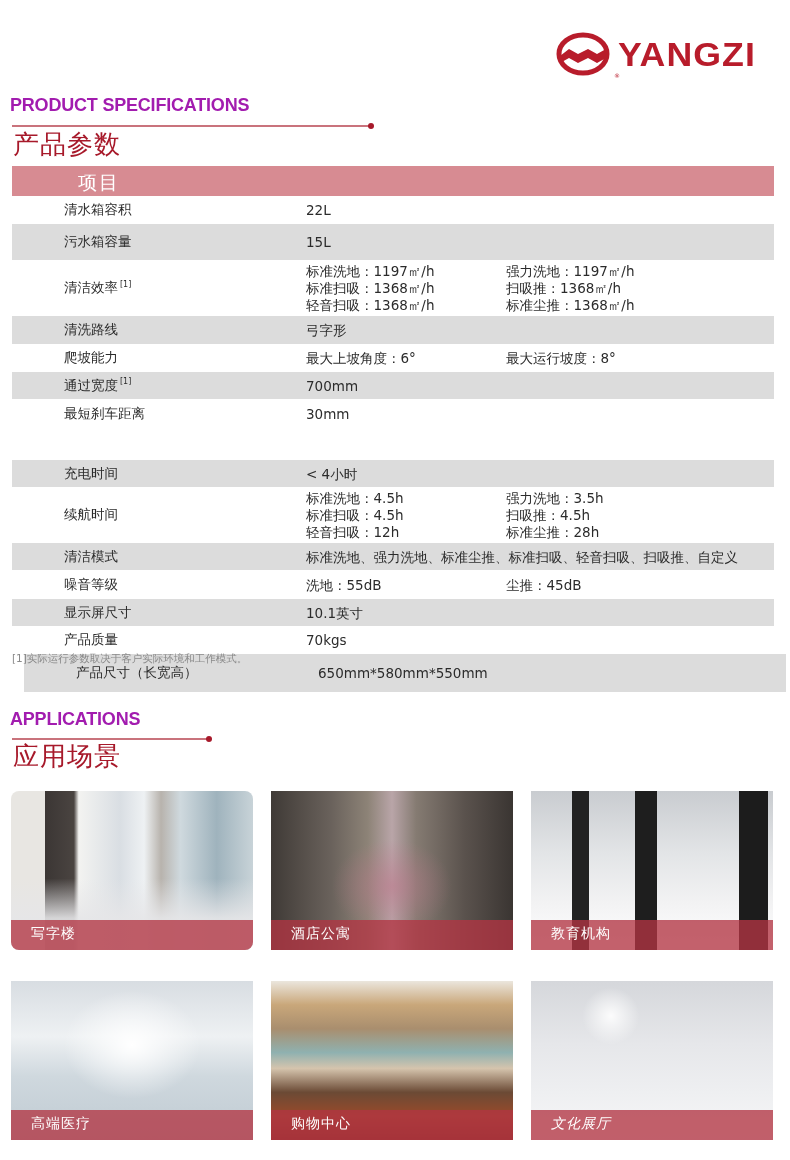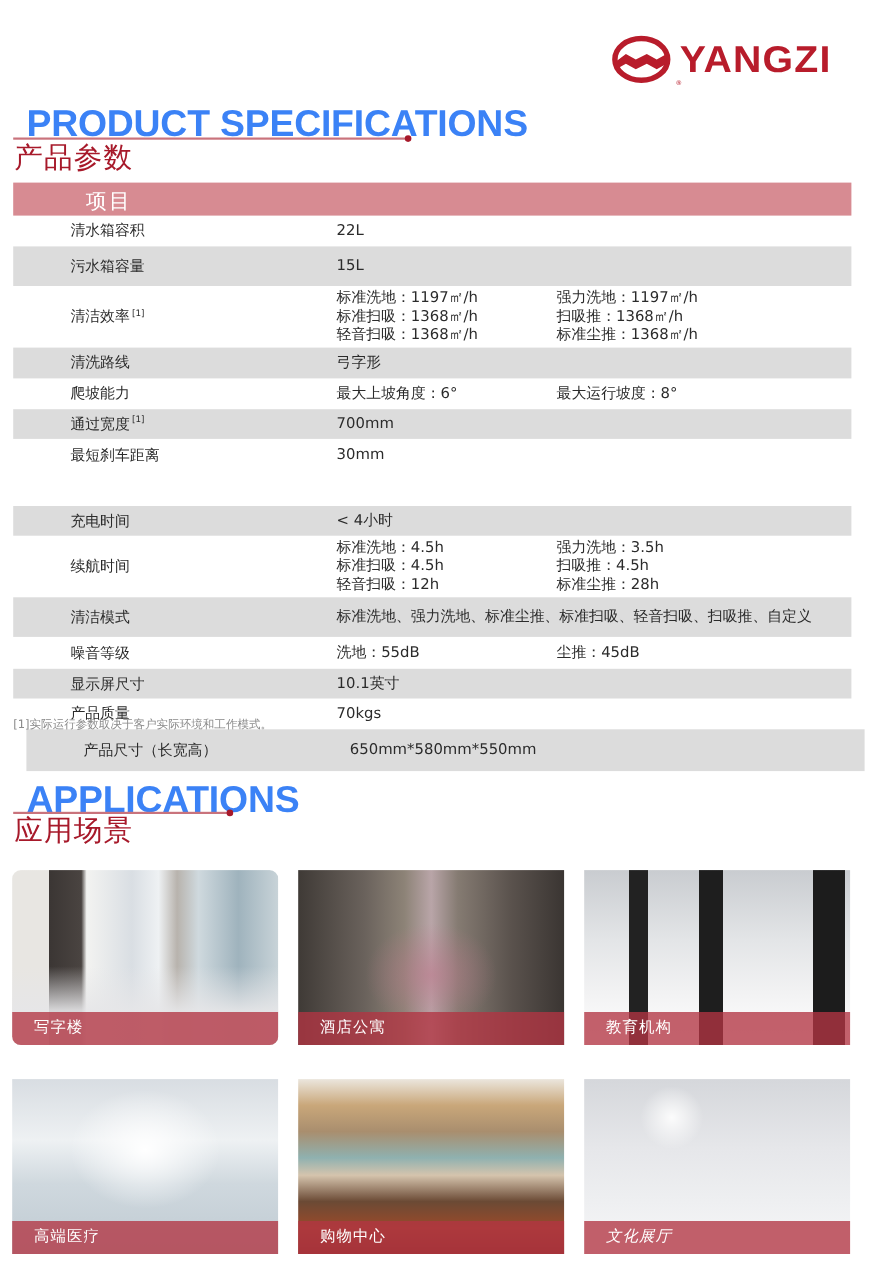--- a/index.html
+++ b/index.html
@@ -6,21 +6,21 @@
     html, body { width: 790px; height: 1160px; background: #ffffff; overflow: hidden; }
     body { position: relative; font-family: "DejaVu Sans", "Liberation Sans", sans-serif; color: #333333; }
 
     
     .logo { position: absolute; left: 556px; top: 28px; width: 226px; height: 52px; display: flex; align-items: center; }
     .logo svg { display: block; }
     .logo-text { font-family: "Liberation Sans", sans-serif; font-weight: bold; font-size: 34px; color: #b81c2b; letter-spacing: 1px; margin-left: 8px; line-height: 1; transform: scaleX(1.05); transform-origin: left center; }
     .logo-reg { position: absolute; left: 58px; top: 44px; font-size: 6px; color: #b81c2b; }
 
     
-    .sec-title { position: absolute; left: 24px; font-family: "Liberation Sans", sans-serif; font-weight: bold; color: #3b82f6; font-size: 34px; line-height: 1; letter-spacing: -0.2px; }
+    .sec-title { position: absolute; left: 10px; font-family: "Liberation Sans", sans-serif; font-weight: bold; color: #a21caf; font-size: 18px; line-height: 1; letter-spacing: -0.2px; }
     .sec-line { position: absolute; left: 12px; height: 2px; background: #c9737c; }
     .sec-dot { position: absolute; width: 6px; height: 6px; border-radius: 50%; background: #a7192a; }
     .sec-cn { position: absolute; left: 13px; color: #a7192a; font-size: 26px; line-height: 1; font-weight: normal; letter-spacing: 1px; }
 
     
     .spec-table { position: absolute; left: 12px; top: 166px; width: 762px; }
     .spec-header { height: 30px; background: #d78b92; position: relative; }
     .spec-header span { position: absolute; left: 66px; top: 4px; color: #ffffff; font-size: 19px; letter-spacing: 2px; }
     .spec-row { position: relative; width: 762px; font-size: 13.5px; color: #2b2b2b; }
     .spec-row.gray { background: #dcdcdc; }
@@ -133,21 +133,21 @@
       <div>标准扫吸：4.5h</div>
       <div>轻音扫吸：12h</div>
     </div>
     <div class="spec-val2">
       <div>强力洗地：3.5h</div>
       <div>扫吸推：4.5h</div>
       <div>标准尘推：28h</div>
     </div>
   </div>
 
-  <div class="spec-row gray" style="height:36px;">
+  <div class="spec-row gray" style="height:27px;">
     <span class="spec-label">清洁模式</span>
     <div class="spec-val">
         <div>标准洗地、强力洗地、标准尘推、标准扫吸、轻音扫吸、扫吸推、自定义</div>
       </div>
   </div>
 
   <div class="spec-row" style="height:29px;">
     <span class="spec-label">噪音等级</span>
     <div class="spec-val">
         <div>洗地：55dB</div>

